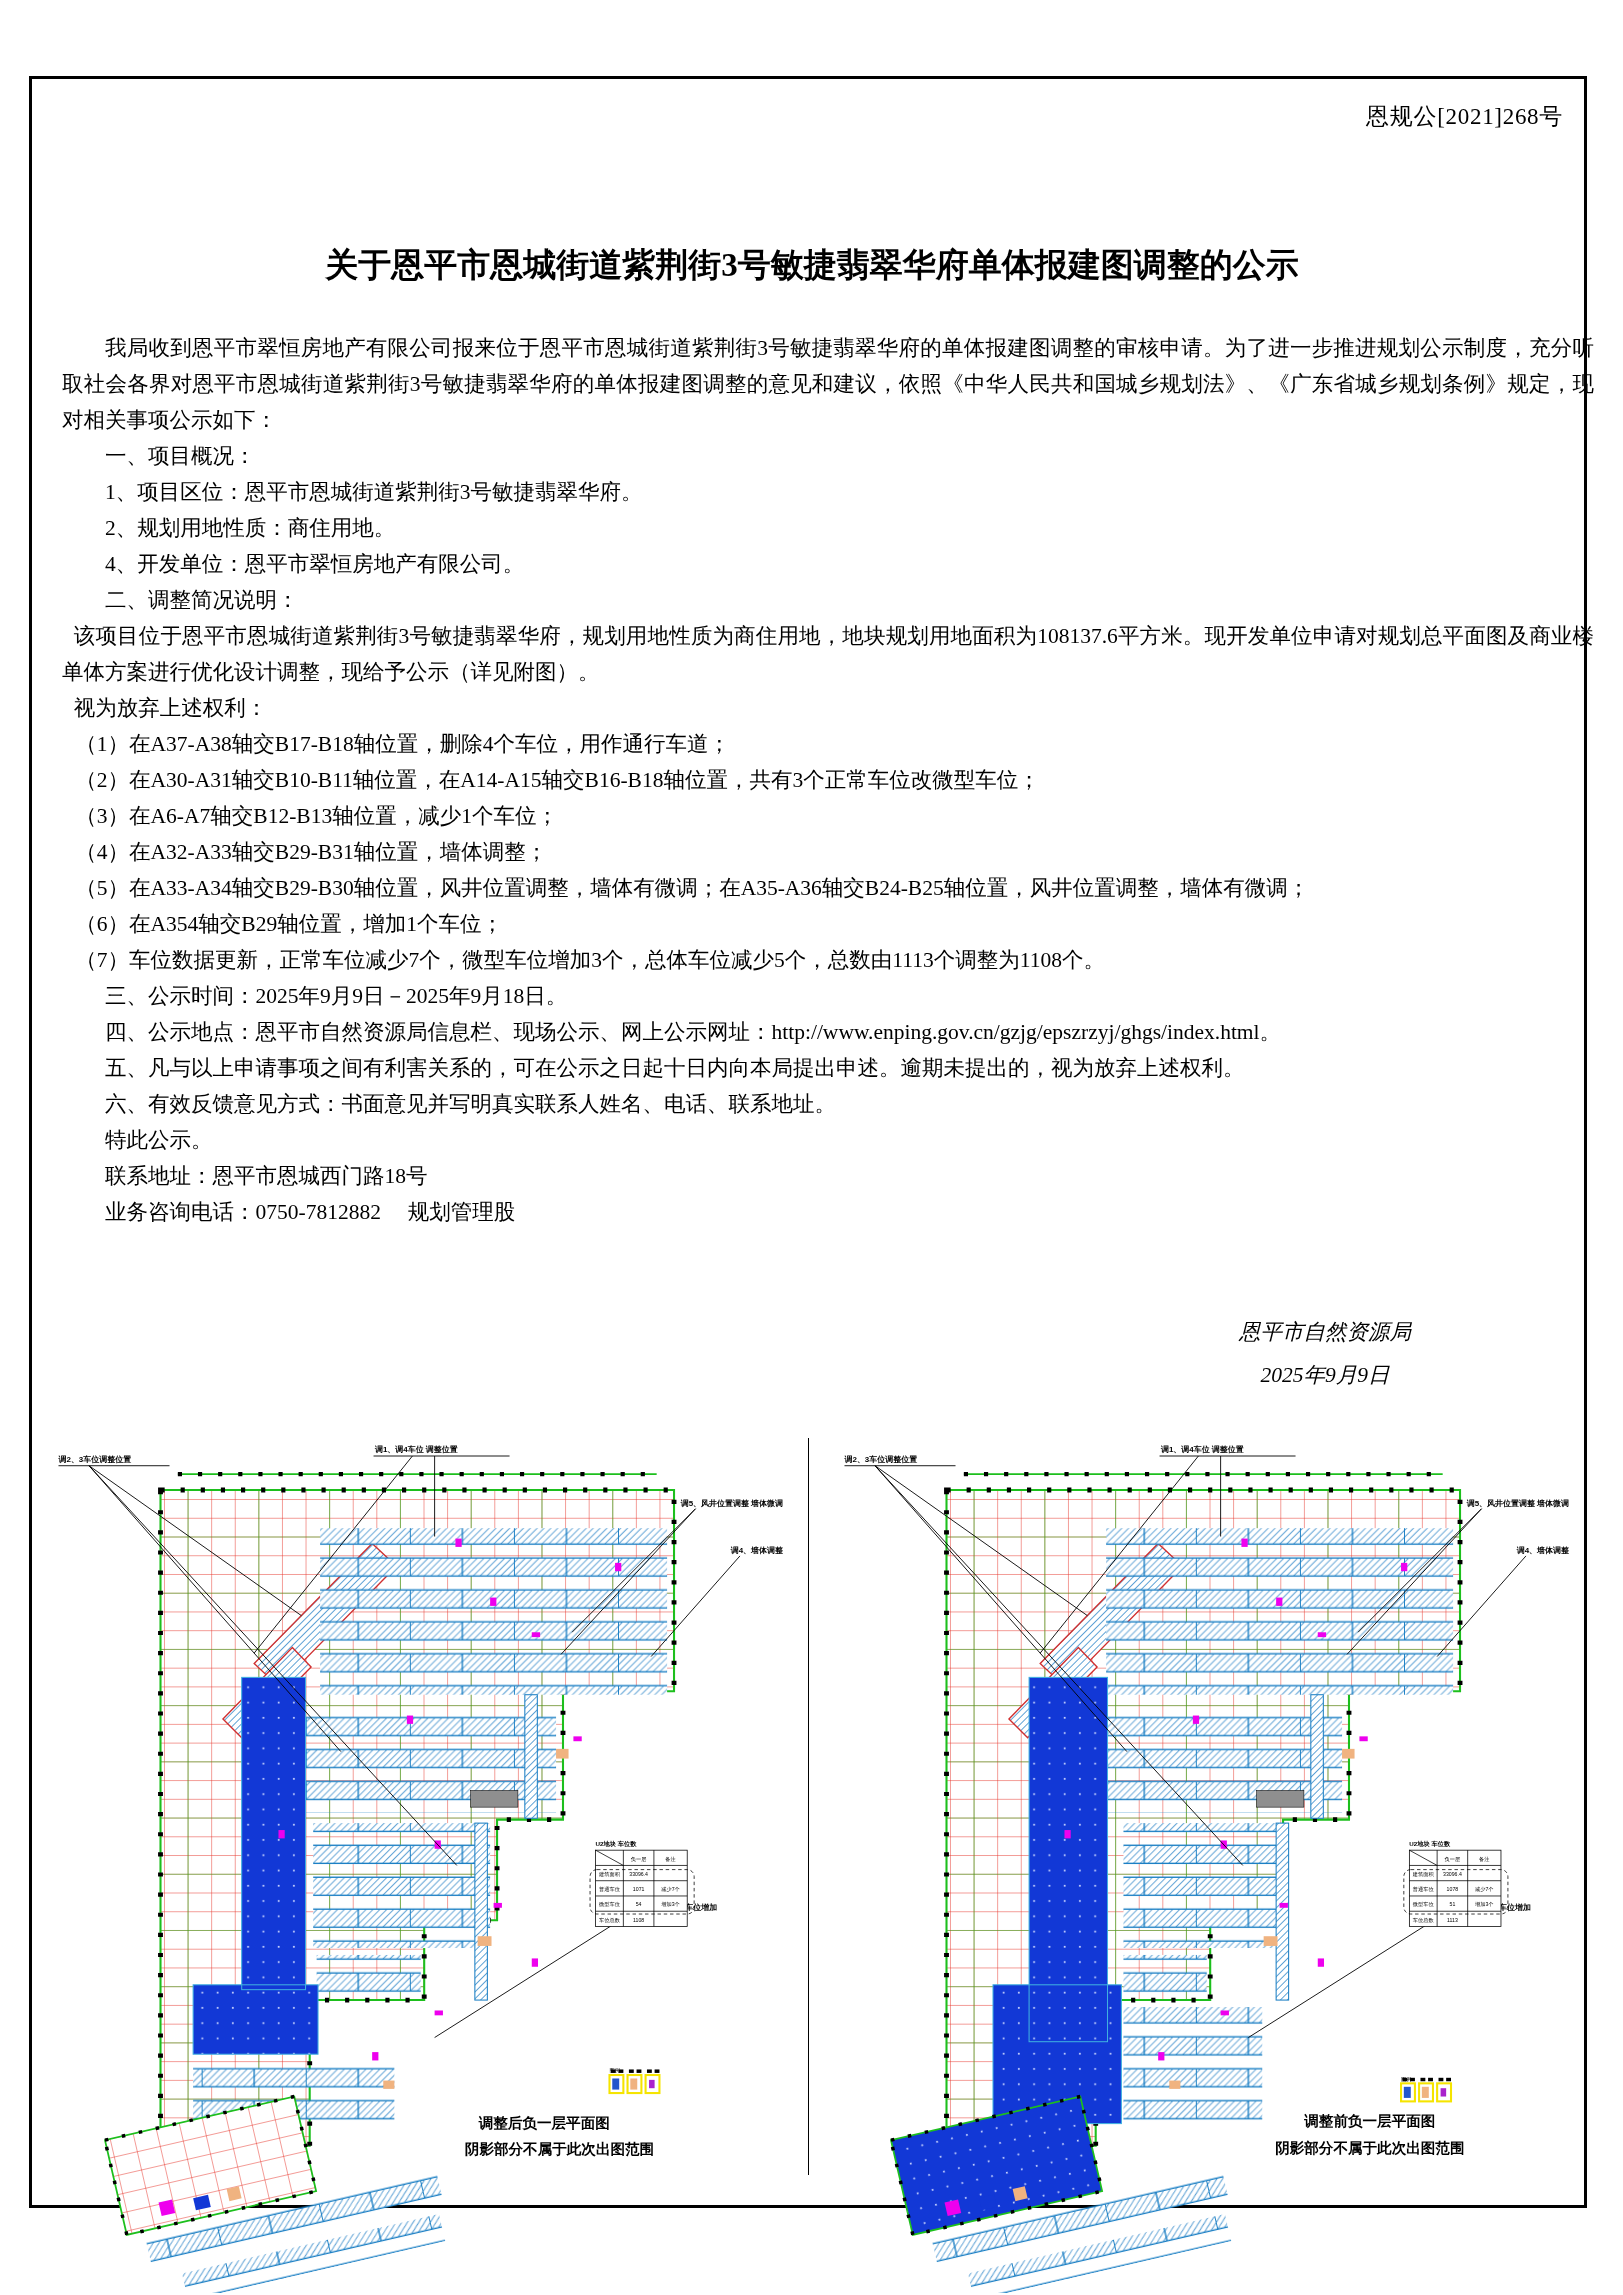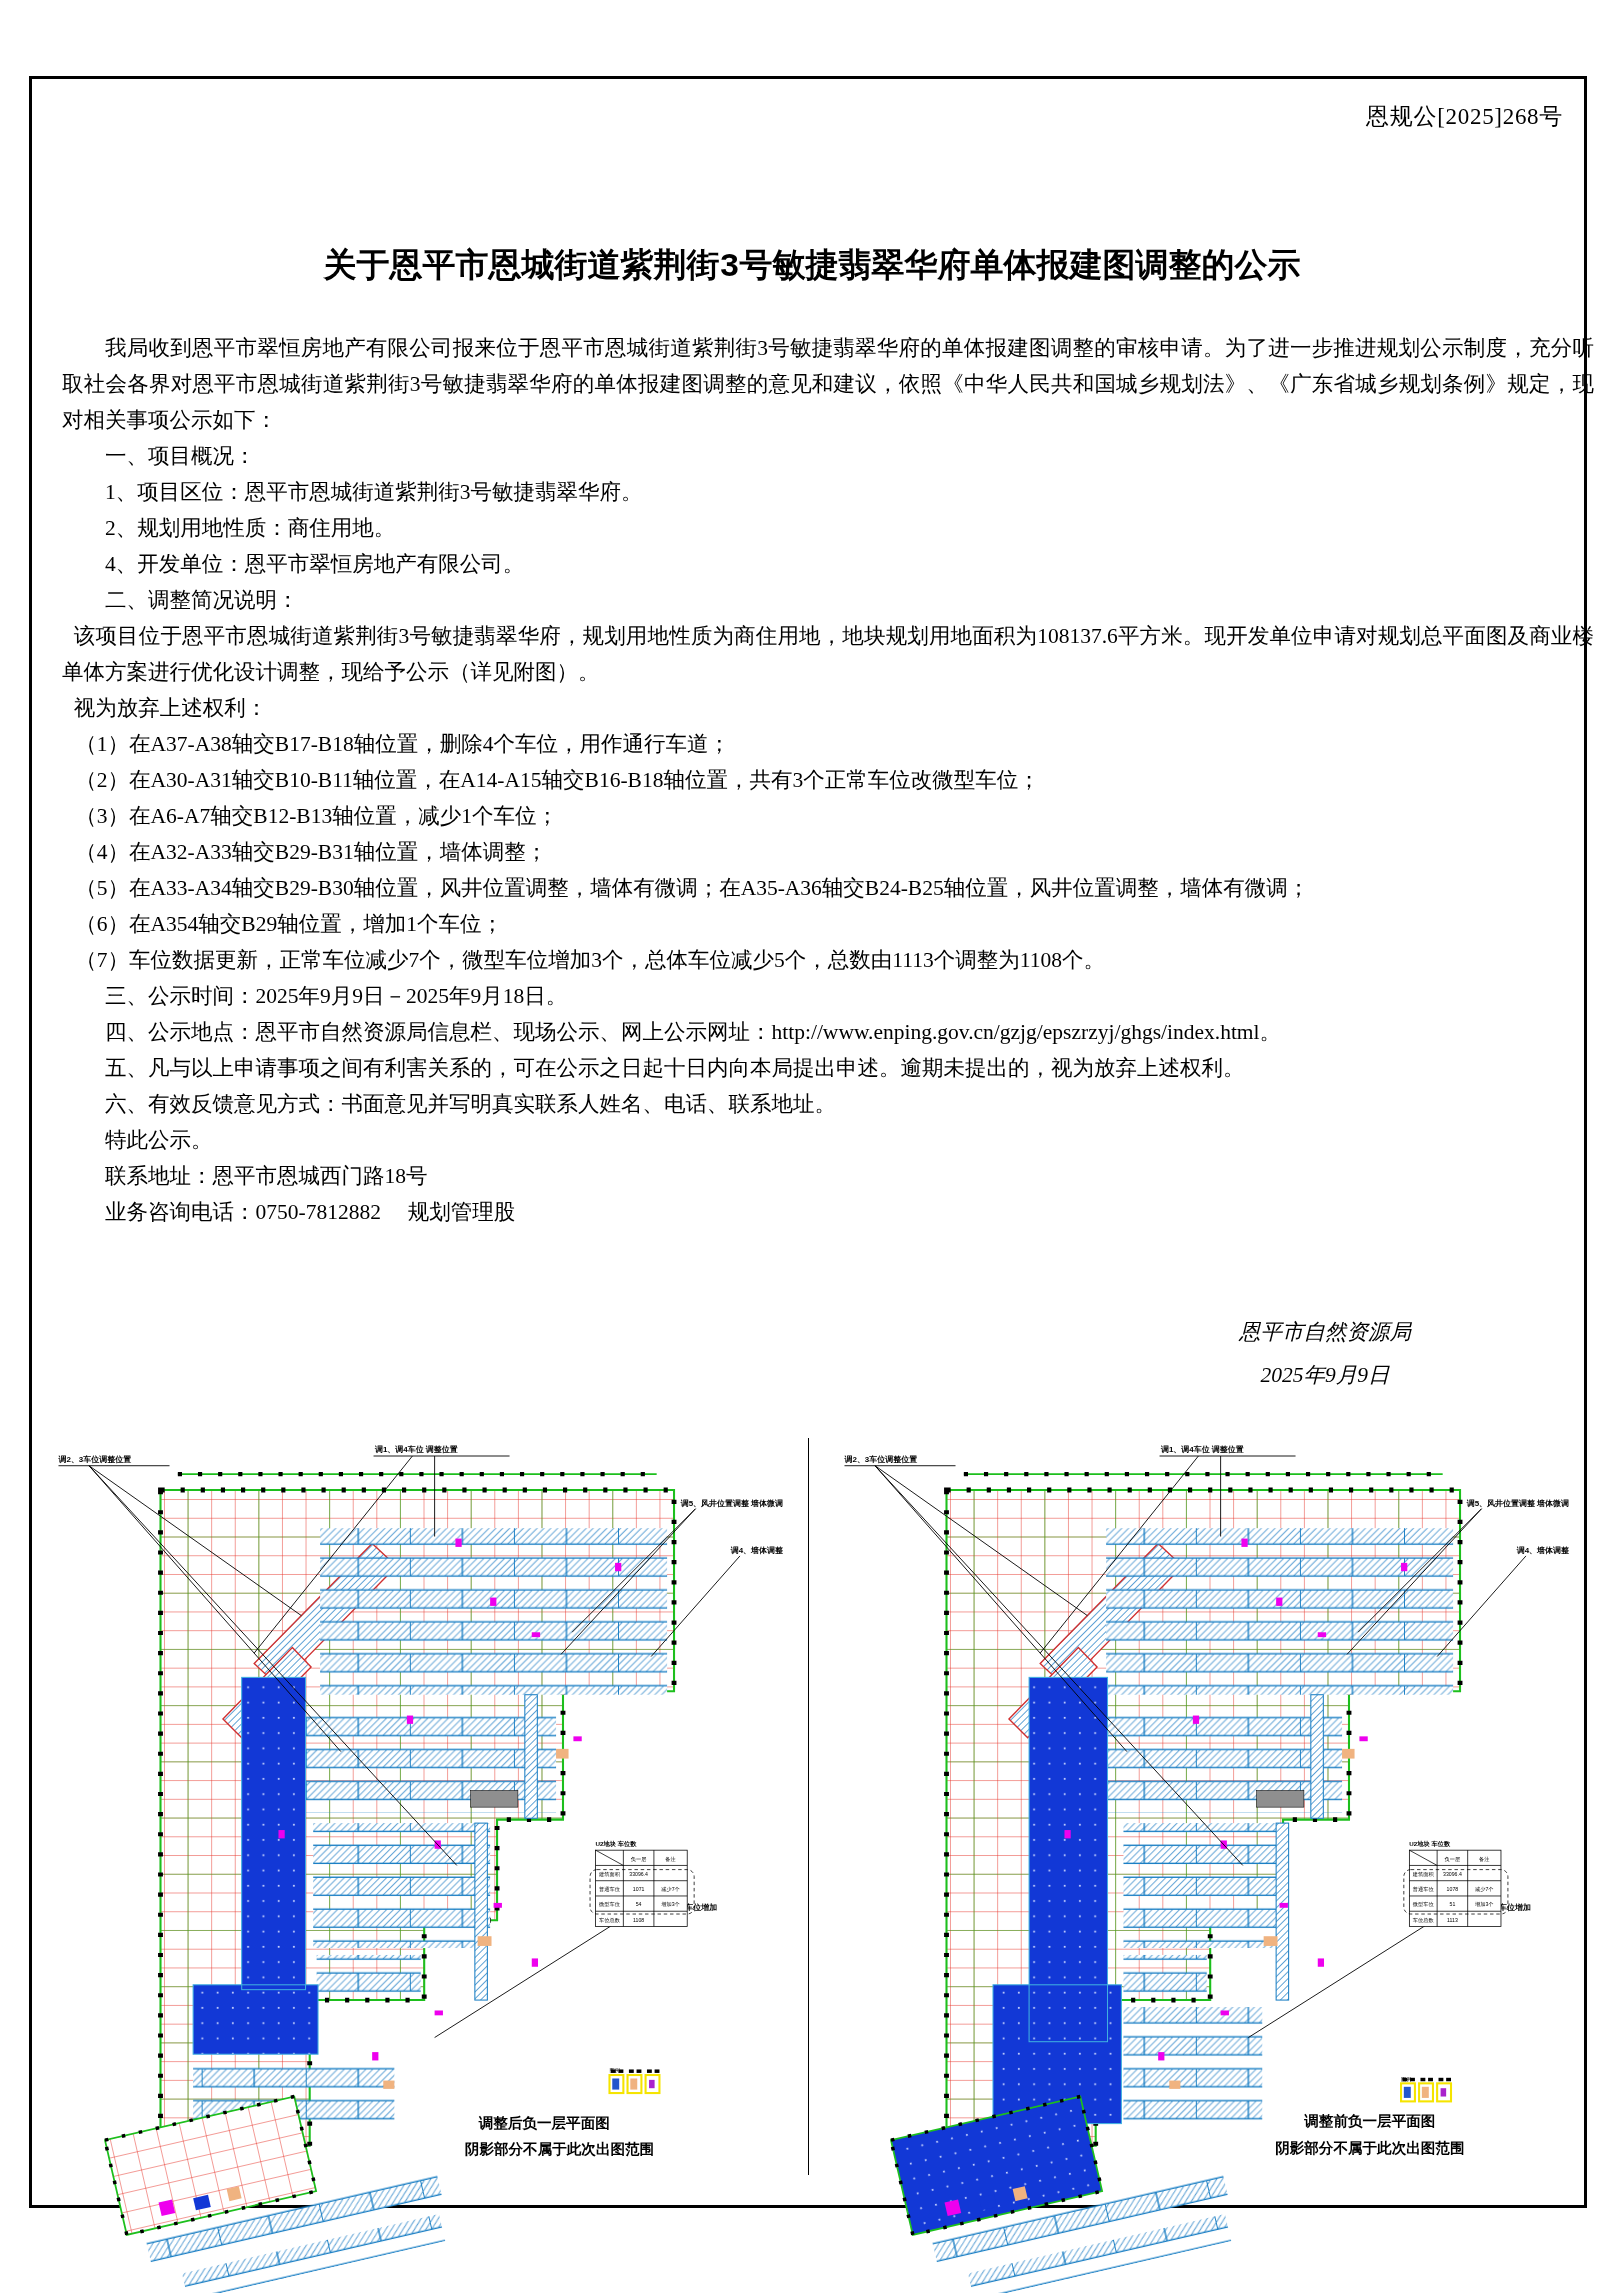--- a/index.html
+++ b/index.html
@@ -9,21 +9,21 @@
   }
   .frame{
     position:absolute;left:29px;top:76px;width:1558px;height:2132px;
     border:3.5px solid #000;box-sizing:border-box;
   }
   .doc-number{
     position:absolute;top:101px;right:61px;font-size:23px;letter-spacing:0.7px;
   }
   .main-title{
     position:absolute;top:243px;left:0;width:1624px;text-align:center;
-    font-family:Liberation Mono, monospace;font-weight:bold;font-size:33px;
+    font-family:Liberation Serif, serif;font-weight:bold;font-size:33px;
   }
   .body-text{
     position:absolute;top:330px;left:46px;width:1532px;
     font-size:21.5px;line-height:36px;text-align:justify;margin-left:16px;
   }
   .body-text p{margin:0;}
   .ind2{text-indent:2em;}
   .ind1{text-indent:0.55em;}
   .indA{text-indent:0.62em;}
   .signature{
@@ -61,21 +61,21 @@
       <line x1="75" y1="9" x2="75" y2="35" stroke="#1b7fc4" stroke-width="1.4"></line>
     </pattern>
     <pattern id="whitedots" width="22" height="22" patternUnits="userSpaceOnUse">
       <rect x="4" y="4" width="2.5" height="2.5" fill="#c9d4ff"></rect>
     </pattern>
   </defs>
 </svg>
 
 <div class="frame"></div>
 
-<div class="doc-number">恩规公[2025]268号</div>
+<div class="doc-number">恩规公[2021]268号</div>
 
 <div class="main-title">关于恩平市恩城街道紫荆街3号敏捷翡翠华府单体报建图调整的公示</div>
 
 <div class="body-text">
   <p class="ind2">我局收到恩平市翠恒房地产有限公司报来位于恩平市恩城街道紫荆街3号敏捷翡翠华府的单体报建图调整的审核申请。为了进一步推进规划公示制度，充分听取社会各界对恩平市恩城街道紫荆街3号敏捷翡翠华府的单体报建图调整的意见和建议，依照《中华人民共和国城乡规划法》、《广东省城乡规划条例》规定，现对相关事项公示如下：</p>
   <p class="ind2">一、项目概况：</p>
   <p class="ind2">1、项目区位：恩平市恩城街道紫荆街3号敏捷翡翠华府。</p>
   <p class="ind2">2、规划用地性质：商住用地。</p>
   <p class="ind2">4、开发单位：恩平市翠恒房地产有限公司。</p>
   <p class="ind2">二、调整简况说明：</p>

